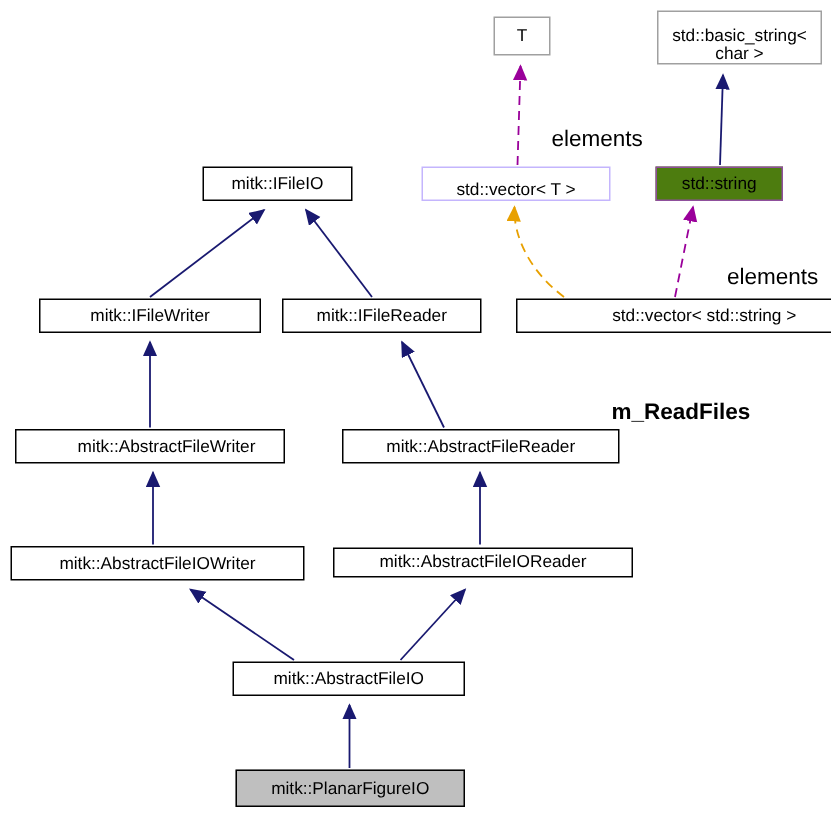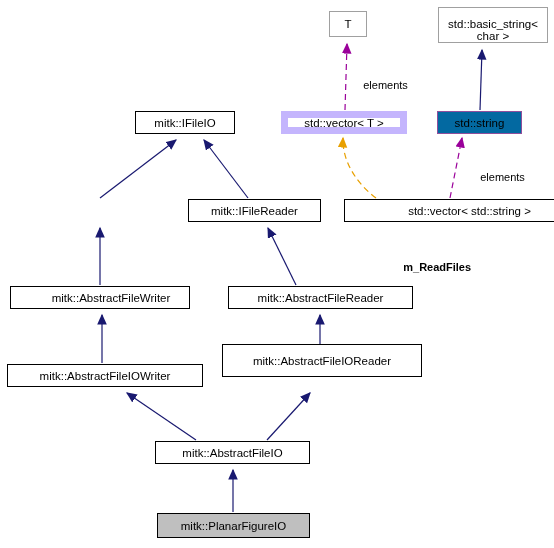--- a/index.html
+++ b/index.html
@@ -42,32 +42,33 @@
   .node.highlight {
     border: 1px solid #000000;
     background: #bfbfbf;
   }
   .node.ghost {
     border: 1px solid #a0a0a0;
     background: #ffffff;
     color: #000000;
   }
   .node.tmpl {
-    border: 7px solid #c4b5fd;
-    background: #ffffff;
-    color: #000000;
+    border: 1px solid #c4b5fd;
+    background: #ffffff;
+    color: #000000;
+    align-items: flex-end;
   }
   .node.tmpl2 {
     border: 1px solid #8f4f9c;
-    background: #0369a1;
+    background: #4d7c0f;
     color: #000000;
   }
   .edge-label {
     position: absolute;
-    font-size: 11px;
+    font-size: 15px;
     color: #000000;
     white-space: pre;
   }
 </style>
 </head>
 <body>
 
 <div id="canvas">
 
   <svg class="edges" viewBox="0 0 554 548">
@@ -160,38 +161,41 @@
   </div>
 
   <div class="node solid" style="left:135px; top:111px; width:100px; height:23px;">
     <span>mitk::IFileIO</span>
   </div>
 
   <div class="node solid" style="left:344px; top:199px; width:219px; height:23px;padding-left:32px;">
     <span>std::vector&lt; std::string &gt;</span>
   </div>
 
+  <div class="node solid" style="left:26px; top:199px; width:148px; height:23px;">
+    <span>mitk::IFileWriter</span>
+  </div>
 
   <div class="node solid" style="left:188px; top:199px; width:133px; height:23px;">
     <span>mitk::IFileReader</span>
   </div>
 
   <div class="node solid" style="left:10px; top:286px; width:180px; height:23px;padding-left:22px;">
     <span>mitk::AbstractFileWriter</span>
   </div>
 
   <div class="node solid" style="left:228px; top:286px; width:185px; height:23px;">
     <span>mitk::AbstractFileReader</span>
   </div>
 
   <div class="node solid" style="left:7px; top:364px; width:196px; height:23px;">
     <span>mitk::AbstractFileIOWriter</span>
   </div>
 
-  <div class="node solid" style="left:222px; top:344px; width:200px; height:33px;">
+  <div class="node solid" style="left:222px; top:365px; width:200px; height:20px;">
     <span>mitk::AbstractFileIOReader</span>
   </div>
 
   <div class="node solid" style="left:155px; top:441px; width:155px; height:23px;">
     <span>mitk::AbstractFileIO</span>
   </div>
 
   <div class="node highlight" style="left:157px; top:513px; width:153px; height:25px;">
     <span>mitk::PlanarFigureIO</span>
   </div>

